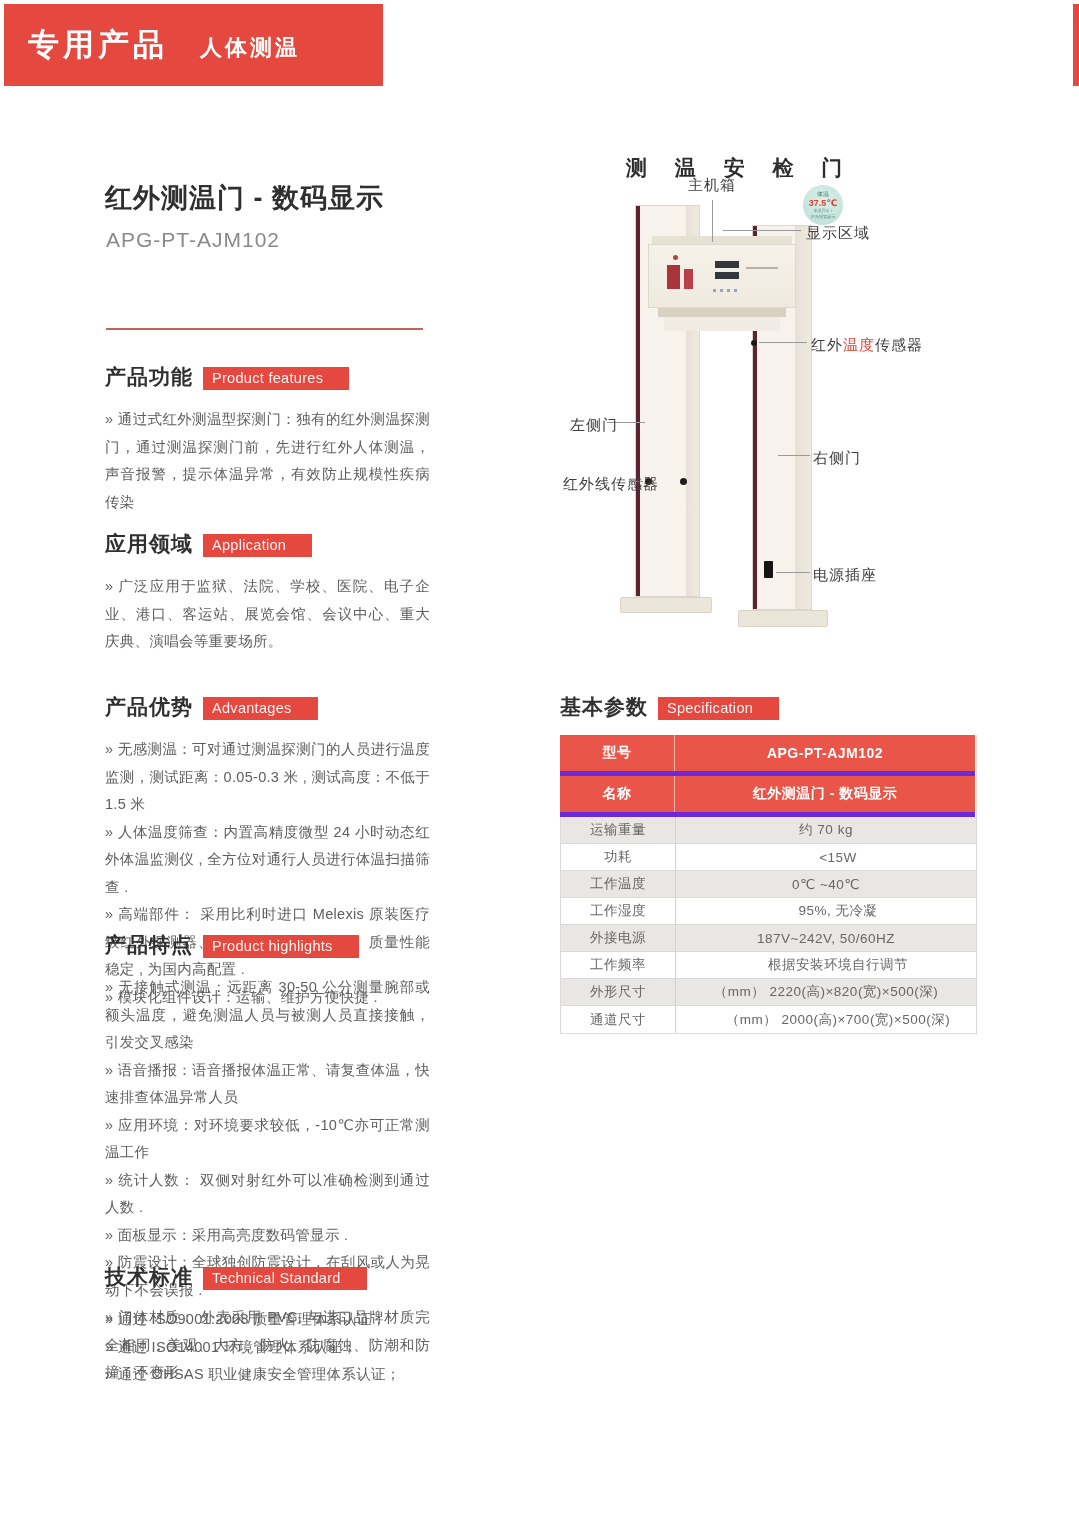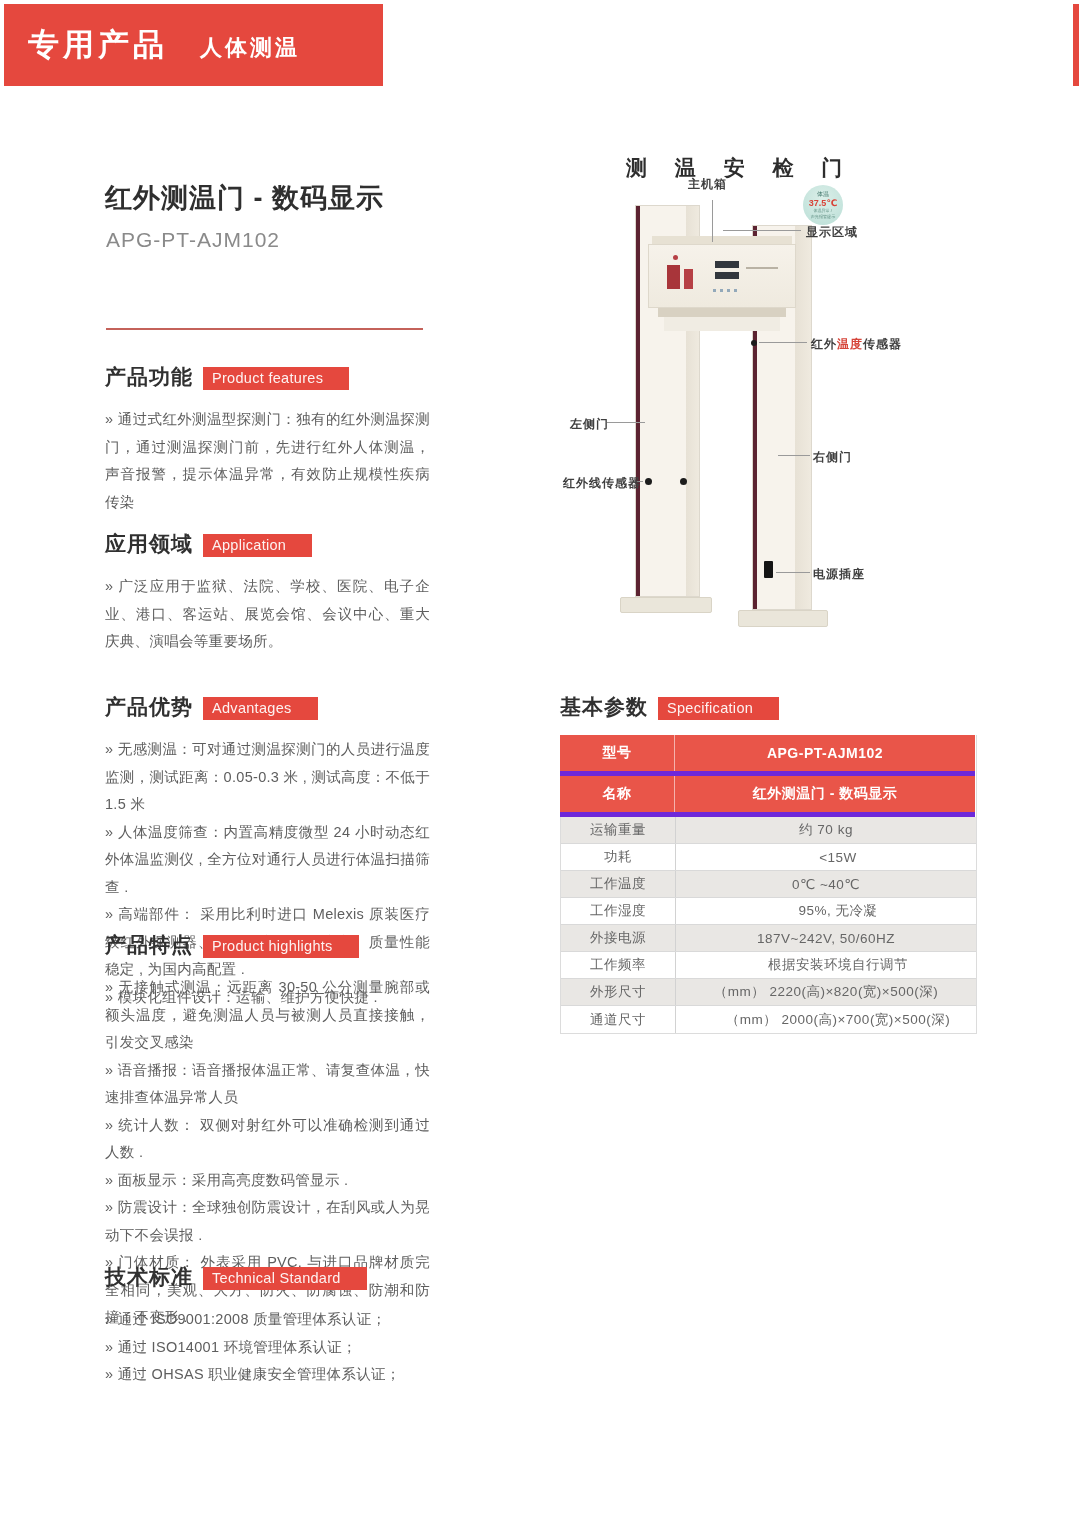--- a/index.html
+++ b/index.html
@@ -57,21 +57,21 @@
   .bar2 { position:absolute; left:66px; top:27px; width:24px; height:7px; background:#32373d; }
   .dotrow { position:absolute; left:64px; top:44px; width:27px; height:3px;
     background:repeating-linear-gradient(90deg,#93a9ba 0 3px,transparent 3px 7px); }
   .smear { position:absolute; left:97px; top:22px; width:32px; height:2px; background:#b9b2a4; }
   .under-bar { position:absolute; left:98px; top:158px; width:128px; height:9px; background:#d8d1c2; }
   .inner-shadow { position:absolute; left:104px; top:167px; width:116px; height:14px; background:#f0ece3; }
   .sdot { position:absolute; width:7px; height:7px; border-radius:50%; background:#1c1c1c; }
   .tdot { position:absolute; left:191px; top:190px; width:6px; height:6px; border-radius:50%; background:#1c1c1c; }
   .socket { position:absolute; left:204px; top:411px; width:9px; height:17px; background:#141414; border-radius:1px; }
   .lead { position:absolute; background:#9a9a9a; }
-  .dg-label { position:absolute; font-size:12px; color:#3f3f3f; letter-spacing:1px; white-space:nowrap;font-weight:bold; }
+  .dg-label { position:absolute; font-size:15px; color:#3f3f3f; letter-spacing:1px; white-space:nowrap; }
   .dg-label .red { color:#d6453a; }
   .badge { position:absolute; left:243px; top:35px; width:40px; height:40px; border-radius:50%;
     background:radial-gradient(circle at 50% 35%,#dcefe9,#b9ded6); text-align:center;
     display:flex; flex-direction:column; justify-content:center; align-items:center; }
   .badge .b-label { font-size:6px; color:#41756a; line-height:7px; }
   .badge .b-temp { font-size:9px; font-weight:bold; color:#d84338; line-height:10px; }
   .badge .b-note { font-size:6px; color:#5d8d81; line-height:6px; transform:scale(0.68); transform-origin:center; }
   
   .spec-head { position:absolute; left:560px; top:693px; display:flex; align-items:flex-end; }
   .spec-table { position:absolute; left:560px; top:735px; width:417px;
@@ -139,20 +139,21 @@
   </div>
 
   <div class="section" style="top:931px">
     <div class="sec-head">
       <span class="sec-zh">产品特点</span>
       <span class="sec-tag">Product highlights</span>
     </div>
     <div class="sec-body">
       <p>» 无接触式测温：远距离 30-50 公分测量腕部或额头温度，避免测温人员与被测人员直接接触，引发交叉感染</p>
       <p>» 语音播报：语音播报体温正常、请复查体温，快速排查体温异常人员</p>
+      <p>» 应用环境：对环境要求较低，-10℃亦可正常测温工作</p>
       <p>» 统计人数： 双侧对射红外可以准确检测到通过人数 .</p>
       <p>» 面板显示：采用高亮度数码管显示 .</p>
       <p>» 防震设计：全球独创防震设计，在刮风或人为晃动下不会误报 .</p>
       <p>» 门体材质： 外表采用 PVC, 与进口品牌材质完全相同，美观、大方、防火、防腐蚀、防潮和防撞，不变形 .</p>
     </div>
   </div>
 
   <div class="section" style="top:1263px">
     <div class="sec-head">
       <span class="sec-zh">技术标准</span>

